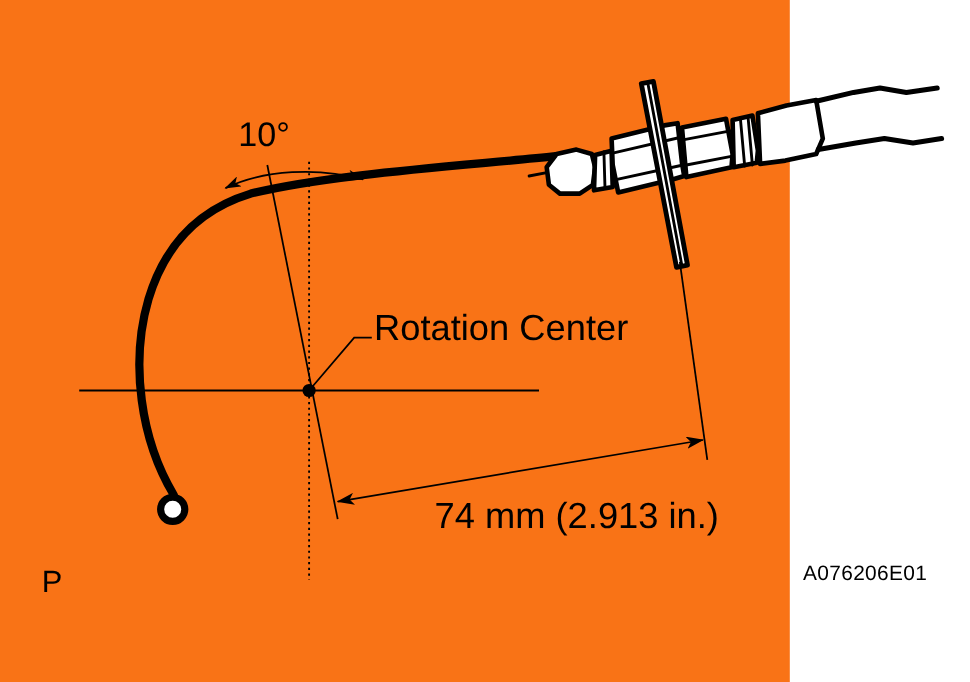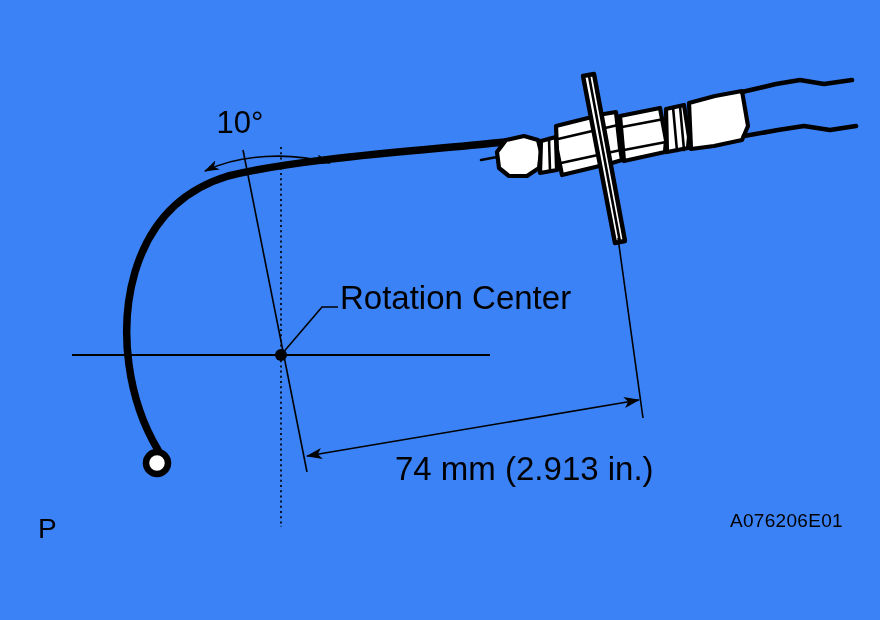--- a/index.html
+++ b/index.html
@@ -10,23 +10,23 @@
   }
   body {
     width: 882px;
     height: 620px;
     overflow: hidden;
     font-family: "Liberation Sans", sans-serif;
     color: #000000;
   }
   #figure-root {
     position: relative;
-    width: 880px;
+    width: 718px;
     height: 620px;
-    background: #3b82f6;
+    background: #f97316;
   }
   #diagram-svg {
     position: absolute;
     left: 0;
     top: 0;
     display: block;
   }
   text {
     font-family: "Liberation Sans", sans-serif;
     fill: #000000;

